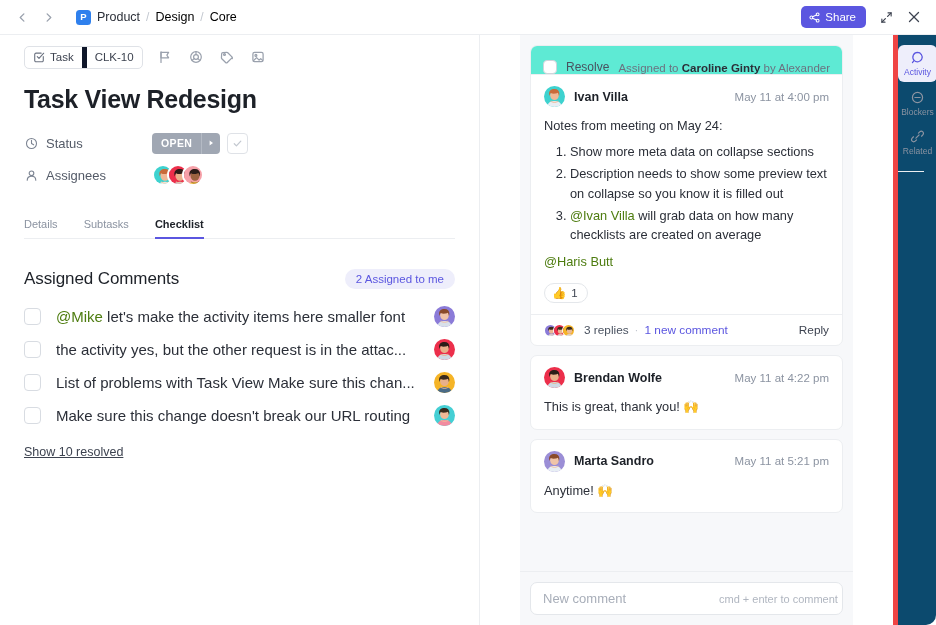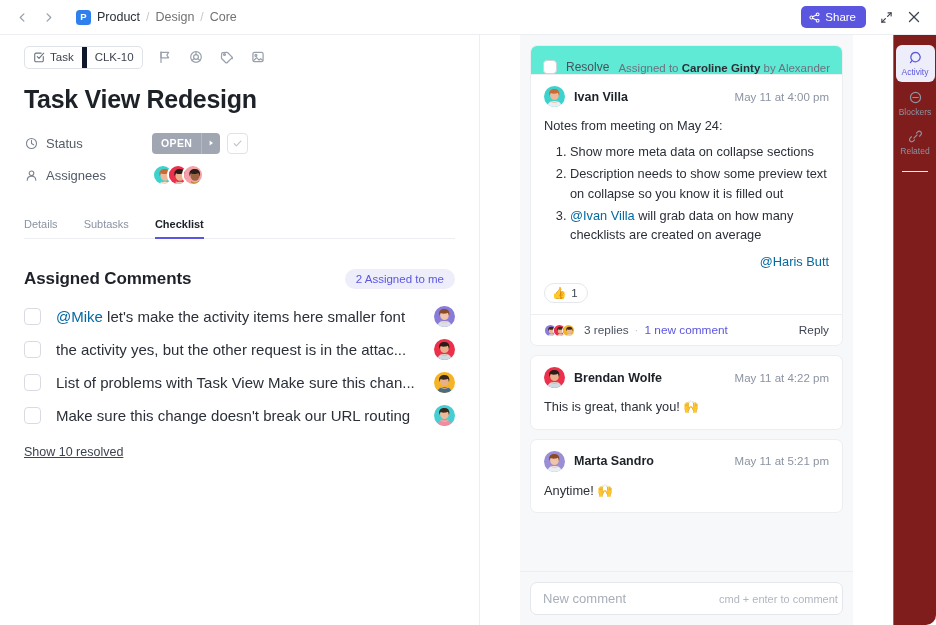--- a/index.html
+++ b/index.html
@@ -46,21 +46,21 @@
   .bc-logo {
     width: 15px; height: 15px;
     background: #2f80ed;
     border-radius: 3.5px;
     color: #fff;
     font-size: 9.5px; font-weight: bold;
     display: flex; align-items: center; justify-content: center;
     line-height: 1;
   }
   .bc-item { color: #2b2f38; cursor: pointer; }
-  .bc-item.muted { color: #737373; }
+  .bc-item.muted { color: #000000; }
   .bc-sep { color: #c3c8d0; font-size: 12px; }
 
   .topbar-right {
     margin-left: auto;
     display: flex; align-items: center; gap: 12px;
     padding-right: 4px;
   }
   .share-btn {
     background: #5b56e0;
     color: #fff;
@@ -207,21 +207,21 @@
     font-weight: bold;
     border-bottom-color: #5b56e0;
   }
 
   .section-head {
     display: flex; align-items: center;
     margin-top: 30px;
     margin-bottom: 14px;
   }
   .section-title {
-    font-size: 17px; font-weight: bold; color: #1d2128;
+    font-size: 17px; font-weight: normal; color: #1d2128;
     letter-spacing: -0.1px;
   }
   .assigned-badge {
     margin-left: auto;
     background: #eeeefb;
     color: #5b56e0;
     font-size: 11.5px;
     border-radius: 11px;
     padding: 4px 11px;
     cursor: pointer;
@@ -240,21 +240,21 @@
     cursor: pointer;
     background: #fff;
   }
   .cl-text {
     font-size: 15px;
     color: #2b2f38;
     margin-left: 15px;
     white-space: nowrap;
     overflow: hidden;
   }
-  .mention { color: #0369a1; text-align: right; }
+  .mention { color: #4d7c0f; }
   .cl-item .av { margin-left: auto; }
 
   .show-resolved {
     font-size: 12.5px;
     color: #3d4350;
     text-decoration: underline;
     cursor: pointer;
     display: inline-block;
     margin-top: 10px;
   }
@@ -379,26 +379,25 @@
     flex: 1 1 auto;
     background: transparent;
   }
   .composer-input::placeholder { color: #a8aeb9; }
   .composer-hint { font-size: 11px; color: #b0b6c0; white-space: nowrap; }
 
   
   .rail {
     width: 43px;
     flex: 0 0 43px;
-    border-left: 1px solid #ef4444;
-    background: #7f1d1d;
+    border-left: 5px solid #ef4444;
+    background: #0c4a6e;
     padding-top: 10px;
     display: flex;
     flex-direction: column;
-    align-items: center;
     gap: 3px;
   }
   .rail-item {
     width: 39px;
     padding: 5px 0 5px 0;
     border-radius: 6px;
     display: flex; flex-direction: column;
     align-items: center; gap: 3px;
     cursor: pointer;
     color: #8b93a1;

